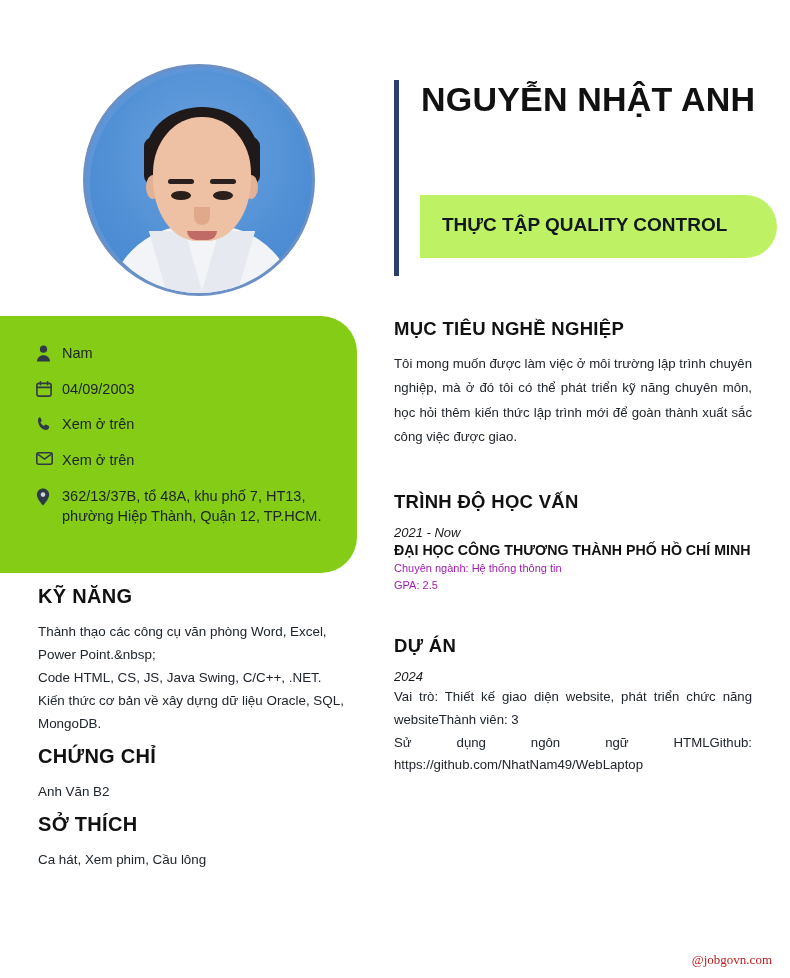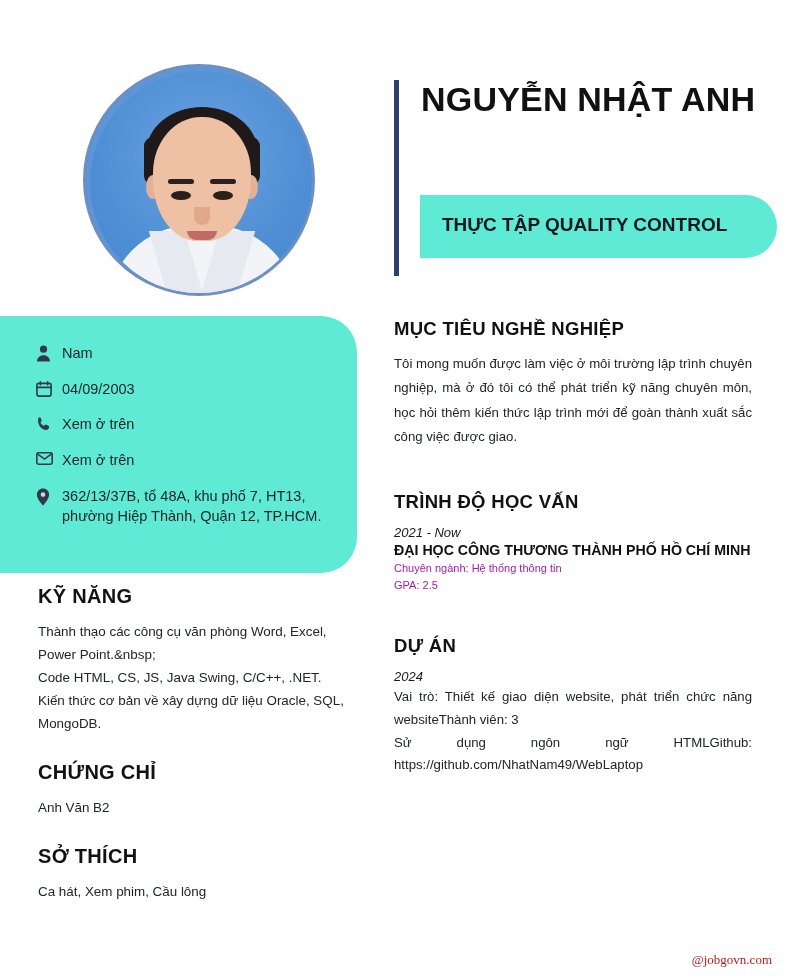--- a/index.html
+++ b/index.html
@@ -151,21 +151,21 @@
     background: #c06b66;
     border-radius: 0 0 14px 14px;
   }
 
   .info-card {
     position: absolute;
     left: 0;
     top: 316px;
     width: 357px;
     height: 257px;
-    background: #5eead4;
+    background: #84cc16;
     border-radius: 0 36px 36px 0;
     padding: 28px 24px 0 36px;
   }
   .info-row {
     display: flex;
     align-items: flex-start;
     margin-bottom: 16px;
   }
   .info-row:last-child { margin-bottom: 0; justify-content: space-between; }
   .info-ico {
@@ -190,21 +190,21 @@
     top: 585px;
     width: 310px;
   }
   .l-head {
     font-size: 20px;
     font-weight: bold;
     letter-spacing: .3px;
     color: #111;
     margin-bottom: 12px;
   }
-  .l-head.mt { margin-top: 26px; }
+  .l-head.mt { margin-top: 10px; }
   .l-para {
     font-size: 13.4px;
     line-height: 1.72;
     color: #20262d;
   }
 
   
   .right-col {
     position: absolute;
     left: 394px;
@@ -227,21 +227,21 @@
     line-height: 1.16;
     letter-spacing: .2px;
     color: #111;
   }
   .role-pill {
     position: absolute;
     left: 21px;
     top: 115px;
     width: 357px;
     padding: 18px 22px 20px 22px;
-    background: #5eead4;
+    background: #bef264;
     border-radius: 0 36px 36px 0;
     color: #13181f;
     font-size: 19px;
     font-weight: bold;
     line-height: 1.3;
   }
   .r-body {
     position: absolute;
     left: 0;
     top: 318px;

